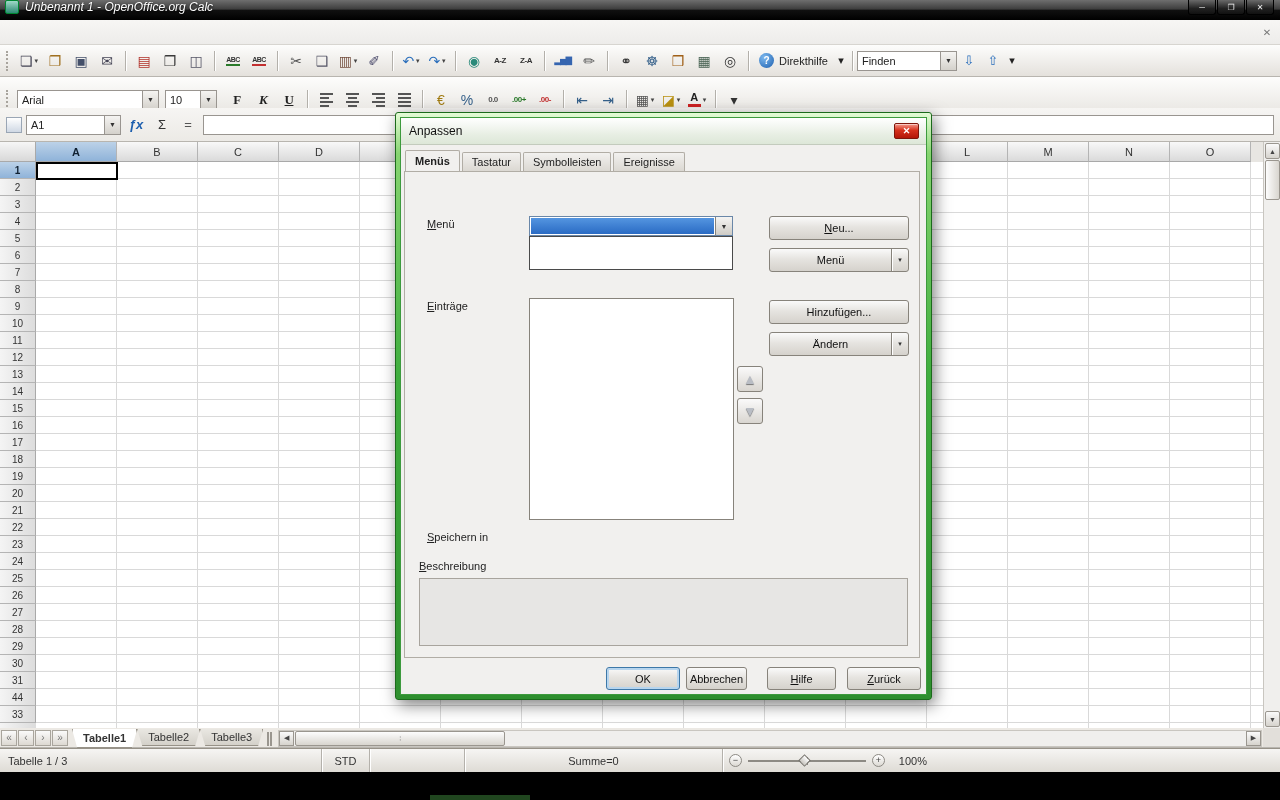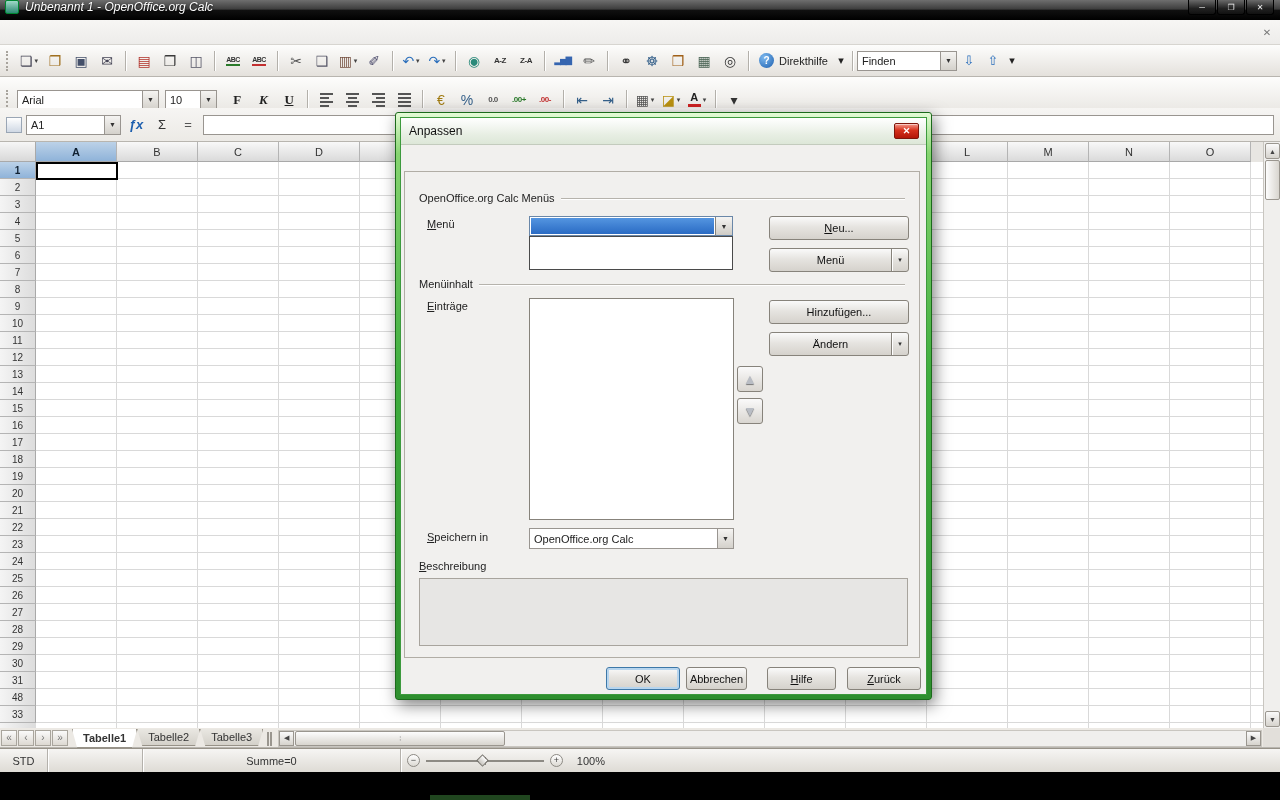--- a/index.html
+++ b/index.html
@@ -416,21 +416,21 @@
       <div class="rowh">22</div>
       <div class="rowh">23</div>
       <div class="rowh">24</div>
       <div class="rowh">25</div>
       <div class="rowh">26</div>
       <div class="rowh">27</div>
       <div class="rowh">28</div>
       <div class="rowh">29</div>
       <div class="rowh">30</div>
       <div class="rowh">31</div>
-      <div class="rowh">48</div>
+      <div class="rowh">44</div>
       <div class="rowh">33</div>
     </div>
   <div id="grid" class="abs"></div>
   <div id="selection" class="abs"></div>
 </div>
 
 <div id="vscroll" class="abs">
   <div class="sbtn">▲</div>
   <div id="vthumb"></div>
   <div class="sbtn down">▼</div>
@@ -449,20 +449,21 @@
   <div id="tabsplit"></div>
   <div id="hscroll">
     <div class="hbtn">◀</div>
     <div id="hthumb">⁞</div>
     <div class="hbtn right">▶</div>
   </div>
   <div id="bcorner"></div>
 </div>
 
 <div id="statusbar" class="abs">
+  <div class="sfield" id="sf-sheet">Tabelle 1 / 3</div>
   <div class="sfield" id="sf-mode">STD</div>
   <div class="sfield" id="sf-blank"></div>
   <div class="sfield" id="sf-sum">Summe=0</div>
   <div id="zoomctl">
     <div class="zbtn">−</div>
     <div id="ztrack">
       <div id="ztick"></div>
       <div id="zmark"></div>
     </div>
     <div class="zbtn">+</div>
@@ -474,64 +475,58 @@
   <div id="strip-sliver"></div>
 </div>
 
 <div id="dialog" class="abs">
   <div id="dlg-body">
     <div id="dlg-title">
       <span>Anpassen</span>
       <div id="dlg-close">✕</div>
     </div>
     <div id="dlg-content">
+      <div id="dtabs">
+          <div class="dtab active">Menüs</div>
+          <div class="dtab">Tastatur</div>
+          <div class="dtab">Symbolleisten</div>
+          <div class="dtab">Ereignisse</div>
+        </div>
       <div id="dpanel">
-        <div class="gline" style="top:20px">
-          <span class="gtx">OpenOffice.org Calc Menüs</span>
-            <span class="ln"></span>
-        </div>
         <span class="dlabel mn" style="left:22px;top:46px">Menü</span>
         <div id="menu-combo">
           <div class="sel"></div>
           <div class="cbtn">▼</div>
         </div>
         <div id="menu-combo-list"></div>
         <div class="dbtn" style="left:364px;top:44px;width:140px;height:24px">
           <span class="mn">Neu...</span>
         </div>
         <div class="dbtn split" style="left:364px;top:76px;width:140px;height:24px">
           <span class="lbl mn">Menü</span>
           <span class="sv"></span>
           <span class="ar">▾</span>
         </div>
-        <div class="gline" style="top:106px">
-          <span class="gtx">Menüinhalt</span>
-            <span class="ln"></span>
-        </div>
         <span class="dlabel mn" style="left:22px;top:128px">Einträge</span>
         <div id="entries-list"></div>
         <div class="dbtn" style="left:364px;top:128px;width:140px;height:24px">
           <span>Hinzufügen...</span>
         </div>
         <div class="dbtn split" style="left:364px;top:160px;width:140px;height:24px">
           <span class="lbl">Ändern</span>
           <span class="sv"></span>
           <span class="ar">▾</span>
         </div>
         <div class="movebtn" style="top:194px">
           <span>▲</span>
         </div>
         <div class="movebtn" style="top:226px">
           <span>▼</span>
         </div>
         <span class="dlabel mn" style="left:22px;top:359px">Speichern in</span>
-        <div id="savein-combo" class="combo">
-          <span class="cval">OpenOffice.org Calc</span>
-          <span class="cbtn">▼</span>
-        </div>
         <span class="dlabel mn" style="left:14px;top:388px">Beschreibung</span>
         <div id="desc-box"></div>
       </div>
       <div id="dlg-buttons">
         <div class="dbtn" id="dlg-ok" style="left:205px;top:0;width:74px;height:23px">
           <span>OK</span>
         </div>
         <div class="dbtn" style="left:285px;top:0;width:61px;height:23px">
           <span>Abbrechen</span>
         </div>

